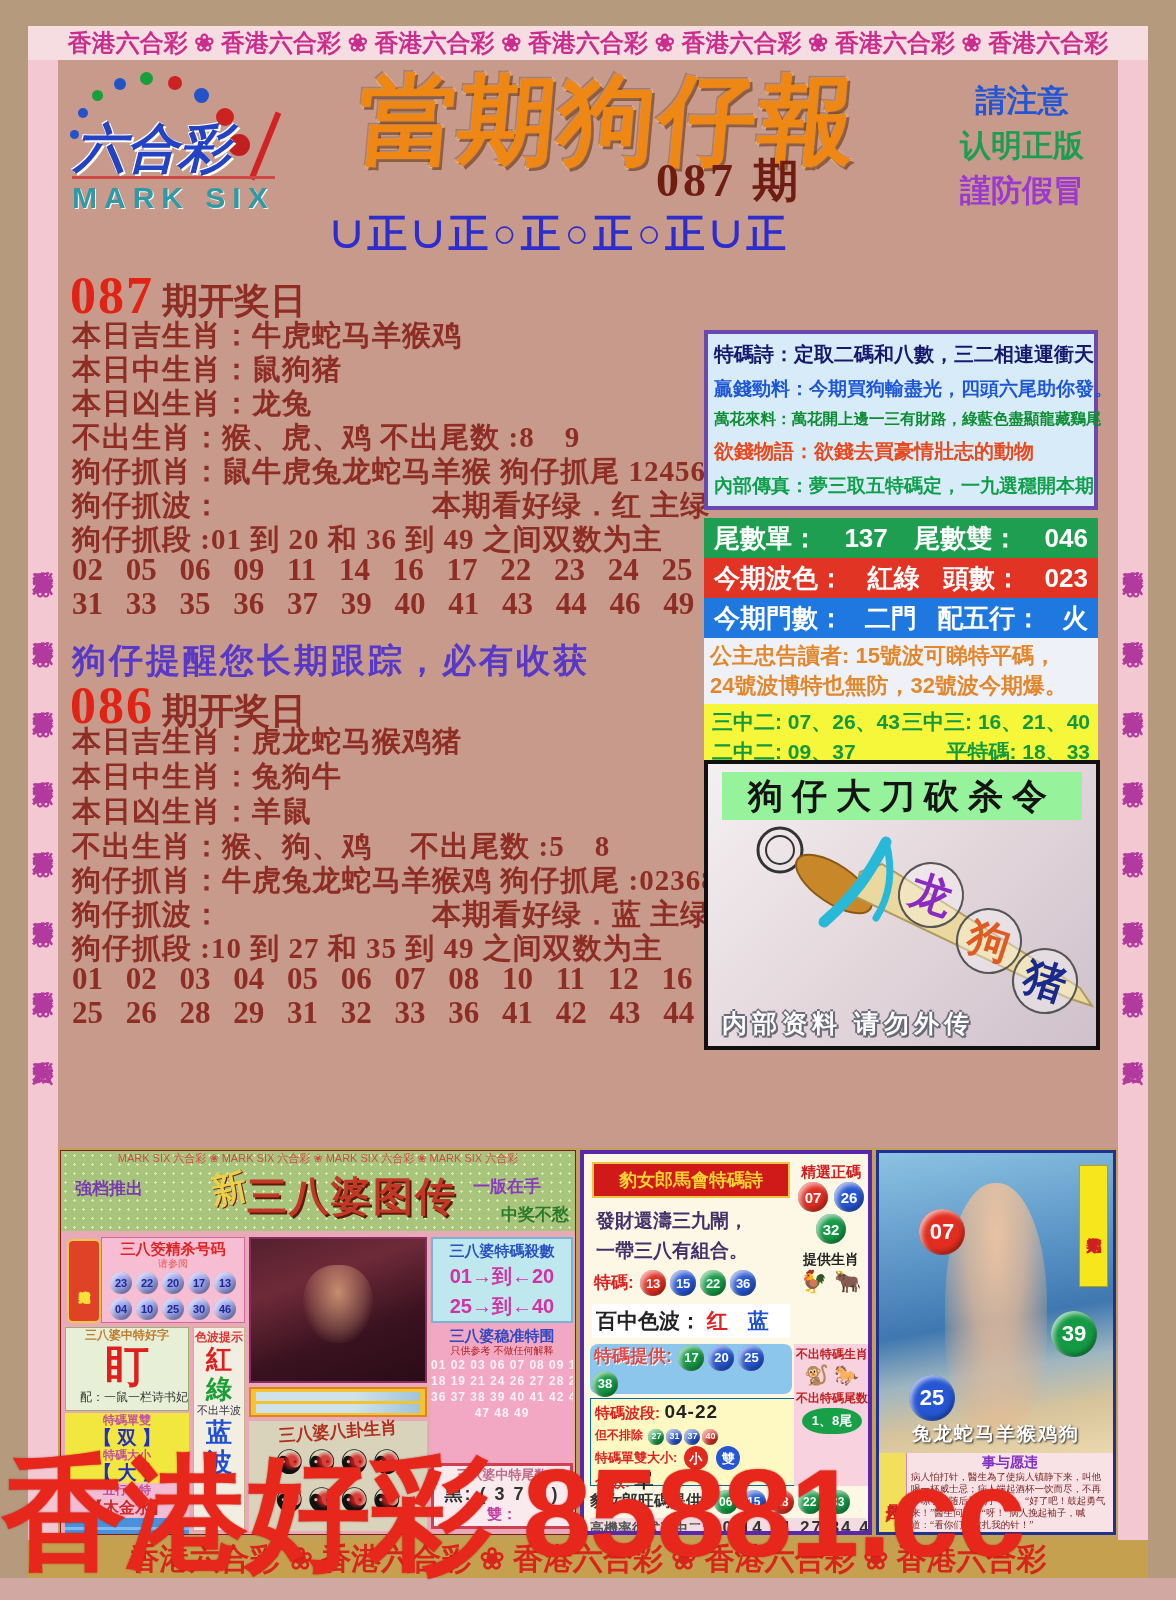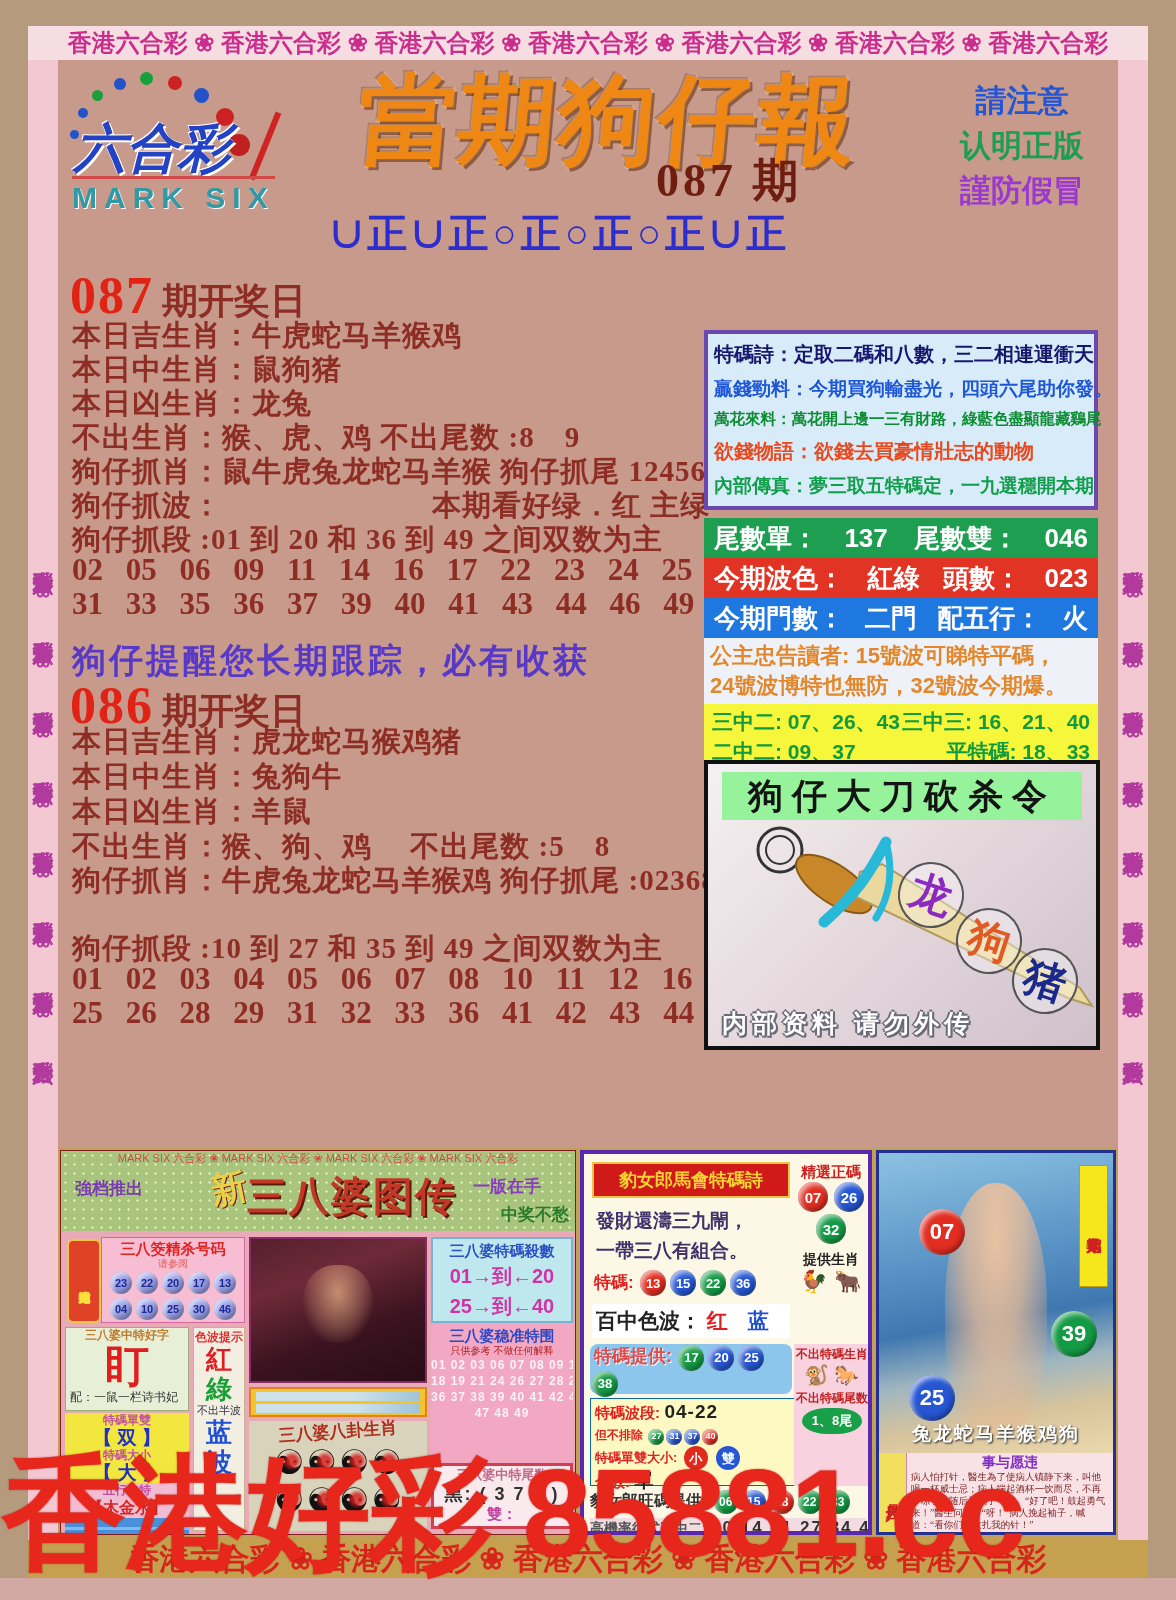--- a/index.html
+++ b/index.html
@@ -96,21 +96,21 @@
     font-weight:bold;display:flex;align-items:center;justify-content:center;}
   .killbox{position:absolute;left:40px;top:86px;width:144px;height:86px;background:#f7bdd2;
     border:1px solid #d06a9c;box-sizing:border-box;text-align:center;}
   .kill-title{font-size:15px;color:#e02424;font-weight:900;line-height:18px;margin-top:2px;}
   .kill-note{font-size:10px;color:#e05a5a;line-height:11px;}
   .kill-row{line-height:26px;}
   .dingbox{position:absolute;left:4px;top:176px;width:124px;height:84px;background:#e7f0d6;
     border:1px solid #9aae76;box-sizing:border-box;text-align:center;}
   .ding-title{font-size:12px;color:#c07a2e;font-weight:900;line-height:15px;}
   .ding-char{font-size:44px;color:#e01e1e;font-weight:900;line-height:46px;}
-  .ding-pair{font-size:12px;color:#333;text-align:left;padding-left:4px;}
+  .ding-pair{font-size:12px;color:#333;text-align:right;padding-left:4px;}
   .sidestack{position:absolute;left:4px;top:262px;width:124px;}
   .srow38{text-align:center;}
   .srow38 .st{font-size:12px;color:#c050a2;font-weight:900;line-height:14px;}
   .srow38 .sv{font-size:19px;color:#2230c2;font-weight:900;line-height:21px;}
   .y38{background:#f2e73e;} .pk38{background:#f2bcd2;} .pk38 .sv{color:#d02a2a;font-size:16px;}
   .bluestripes{height:36px;background:repeating-linear-gradient(180deg,#4a90da 0 9px,#7cbcf2 9px 12px);}
   .sebo{position:absolute;left:132px;top:176px;width:52px;height:204px;background:#f2eee2;
     border:1px solid #c8b090;box-sizing:border-box;text-align:center;}
   .sebo-title{font-size:12px;color:#e03030;font-weight:900;line-height:14px;margin-top:2px;}
   .sebo-red{font-size:26px;color:#e01e1e;font-weight:900;line-height:30px;}
@@ -253,20 +253,21 @@
   <div class="abs reminder">狗仔提醒您长期跟踪，必有收获</div>
 
   <div class="abs sec-head" style="top:676px;">
     <span class="issue-num">086</span><span>期开奖日</span>
   </div>
   <div class="abs tline" style="top:722px;">本日吉生肖：虎龙蛇马猴鸡猪</div>
   <div class="abs tline" style="top:757px;">本日中生肖：兔狗牛</div>
   <div class="abs tline" style="top:792px;">本日凶生肖：羊鼠</div>
   <div class="abs tline" style="top:827px;">不出生肖：猴、狗、鸡　 不出尾数 :5　8</div>
   <div class="abs tline" style="top:861px;">狗仔抓肖：牛虎兔龙蛇马羊猴鸡 狗仔抓尾 :023689</div>
+  <div class="abs tline" style="top:895px;">狗仔抓波：　　　　　　　本期看好绿．蓝 主绿</div>
   <div class="abs tline" style="top:929px;">狗仔抓段 :10 到 27 和 35 到 49 之间双数为主</div>
   <div class="abs nline" style="top:961px;">01 02 03 04 05 06 07 08 10 11 12 16 17 19 22</div>
   <div class="abs nline" style="top:995px;">25 26 28 29 31 32 33 36 41 42 43 44 46 47</div>
 
   <div class="abs tips-box">
     <div class="tips-row" style="color: rgb(23, 23, 110);">
       <span>特碼詩：</span><span>定取二碼和八數，三二相連運衝天</span>
     </div>
     <div class="tips-row t2" style="color: rgb(30, 86, 216);">
       <span>贏錢勁料：</span><span>今期買狗輸盡光，四頭六尾助你發。</span>

